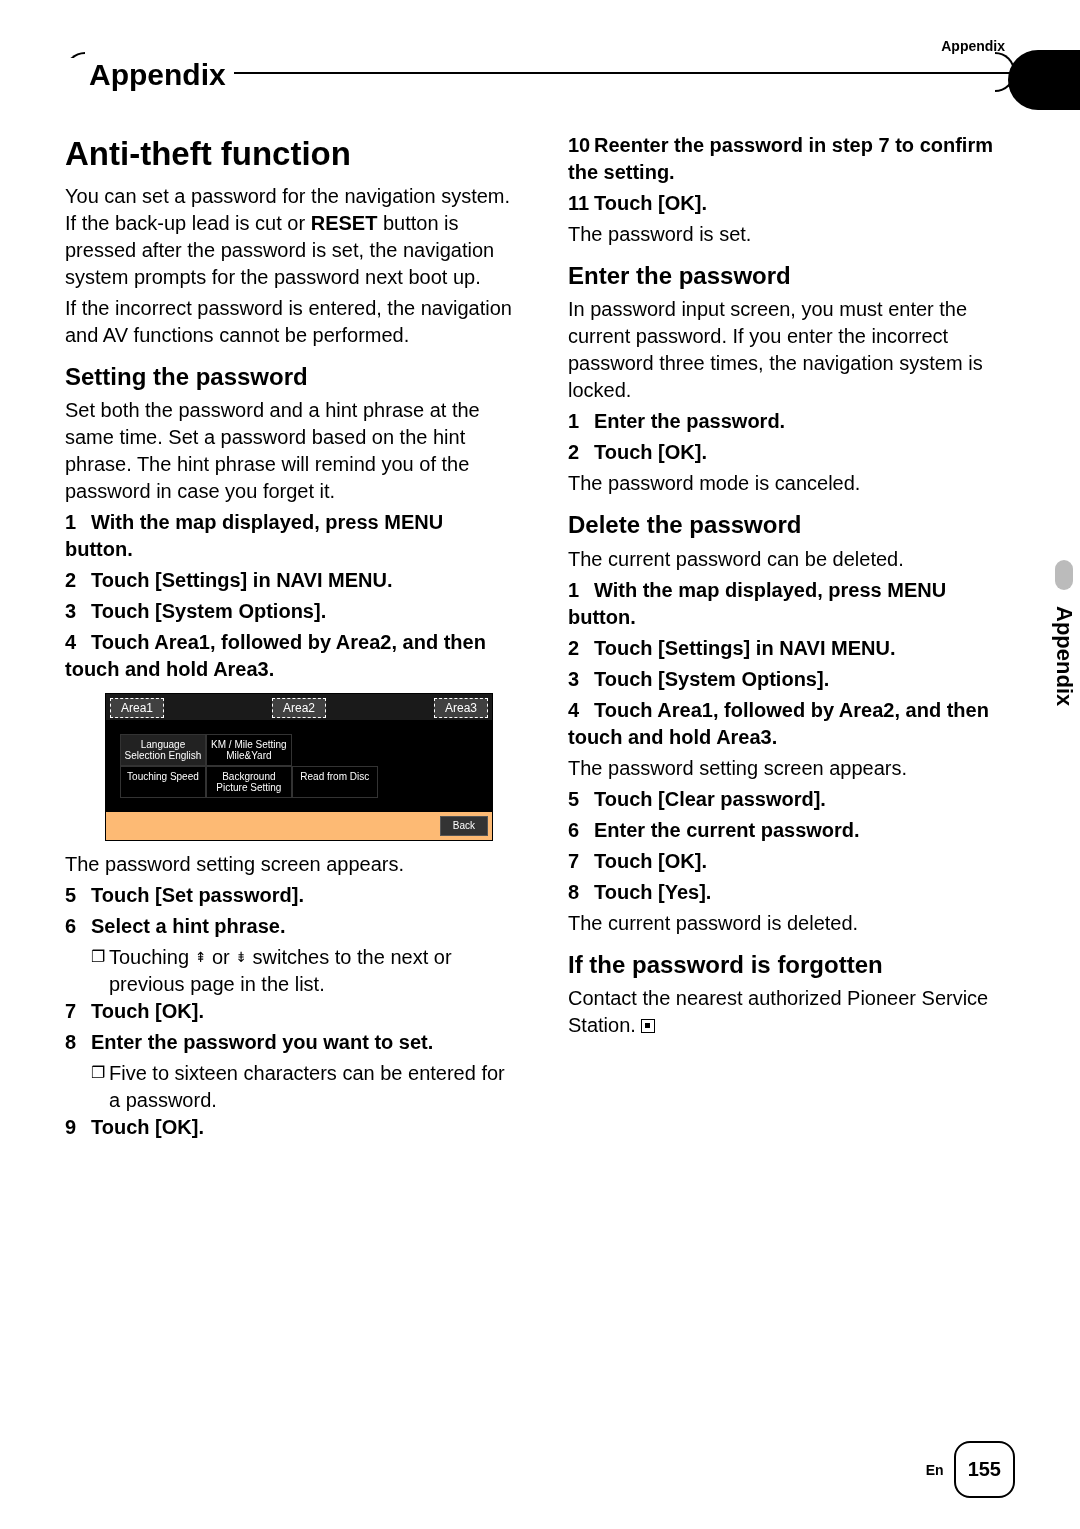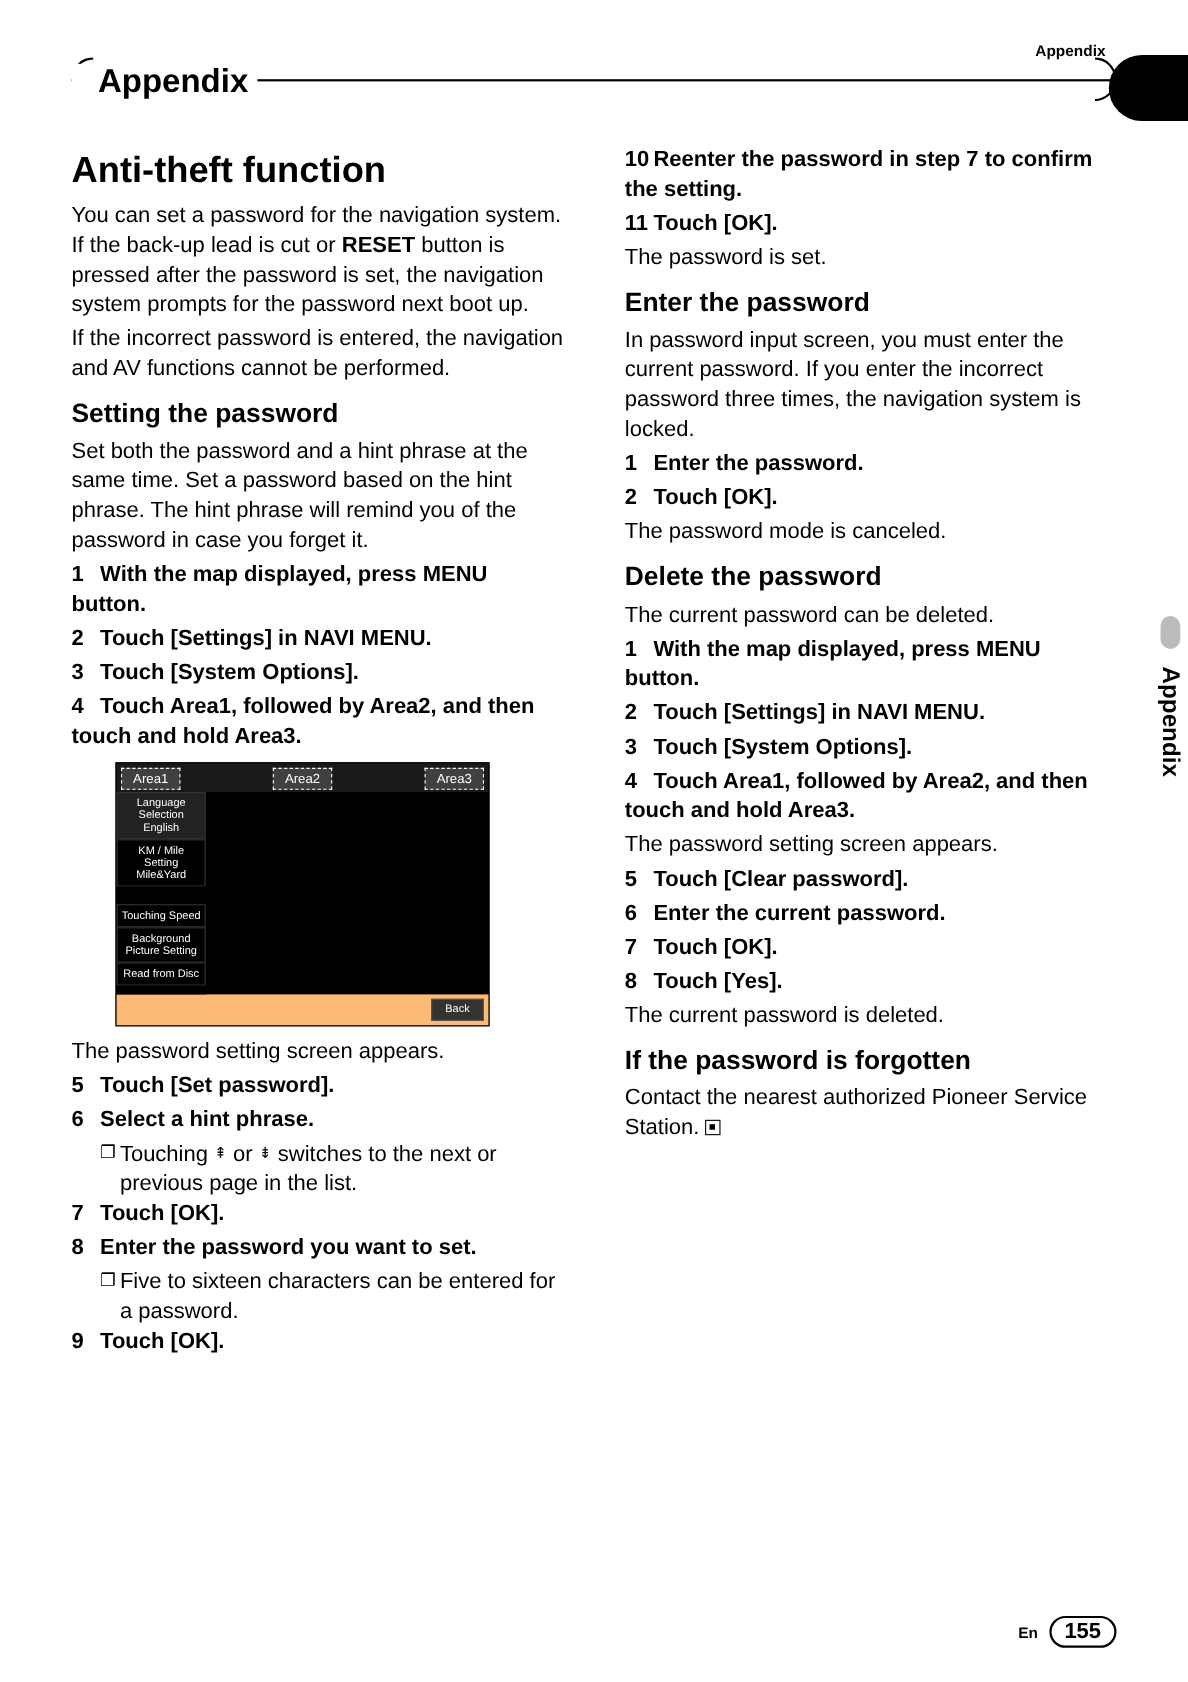--- a/index.html
+++ b/index.html
@@ -107,21 +107,21 @@
     margin-top: 2px;
   }
   .note-bullet {
     width: 18px;
     flex: none;
     font-size: 16px;
     line-height: 1.6;
   }
   .note-text { flex: 1; }
   .screenshot {
-    width: 340px;
+    width: 388px;
     margin: 10px 0 10px 40px;
     border: 1px solid #000;
     background: #000;
     color: #fff;
     font-size: 12px;
     padding: 0;
   }
   .area-row {
     display: flex;
     background: #1a1a1a;
@@ -133,22 +133,21 @@
     background: #404040;
     color: #fff;
     padding: 1px 10px;
     font-size: 12px;
     margin: 0 2px;
   }
   .area-row .spacer { flex: 1; }
   .grid2 {
     display: flex;
     flex-wrap: wrap;
-    padding: 0;
-    flex-direction: column;
+    padding: 14px;
   }
   .cell {
     width: 24%;
     border: 1px solid #333;
     background: #000;
     text-align: center;
     padding: 4px 2px;
     font-size: 10px;
     line-height: 1.1;
   }
@@ -196,21 +195,21 @@
     right: 0;
     bottom: -8px;
     display: flex;
     align-items: center;
     gap: 10px;
   }
   .footer .en { font-size: 14px; font-weight: bold; }
   .footer .pagenum {
     border: 2px solid #000;
     border-radius: 16px;
-    padding: 1px 12px;
+    padding: 15px 12px;
     font-weight: bold;
     font-size: 20px;
   }
   .stop-icon {
     display: inline-block;
     border: 1.5px solid #000;
     width: 14px;
     height: 14px;
     position: relative;
     top: 1px;

